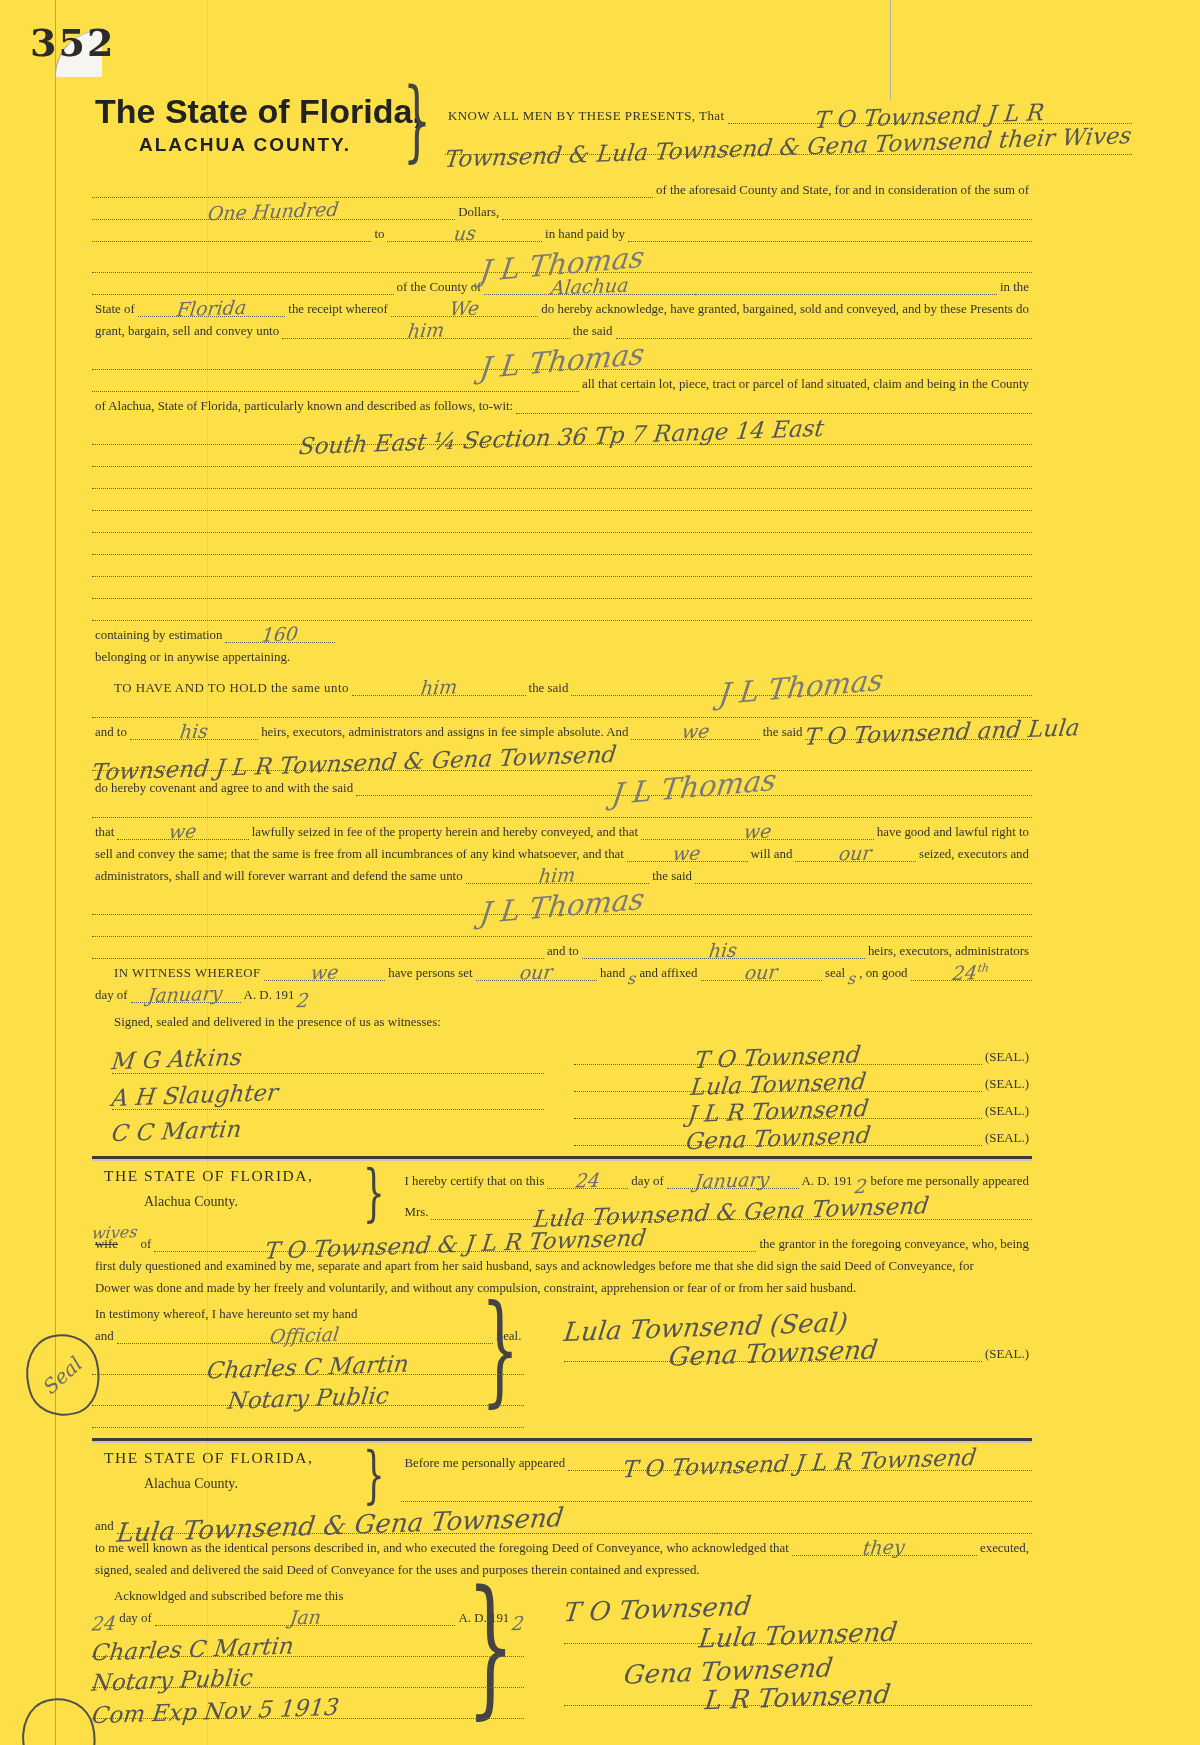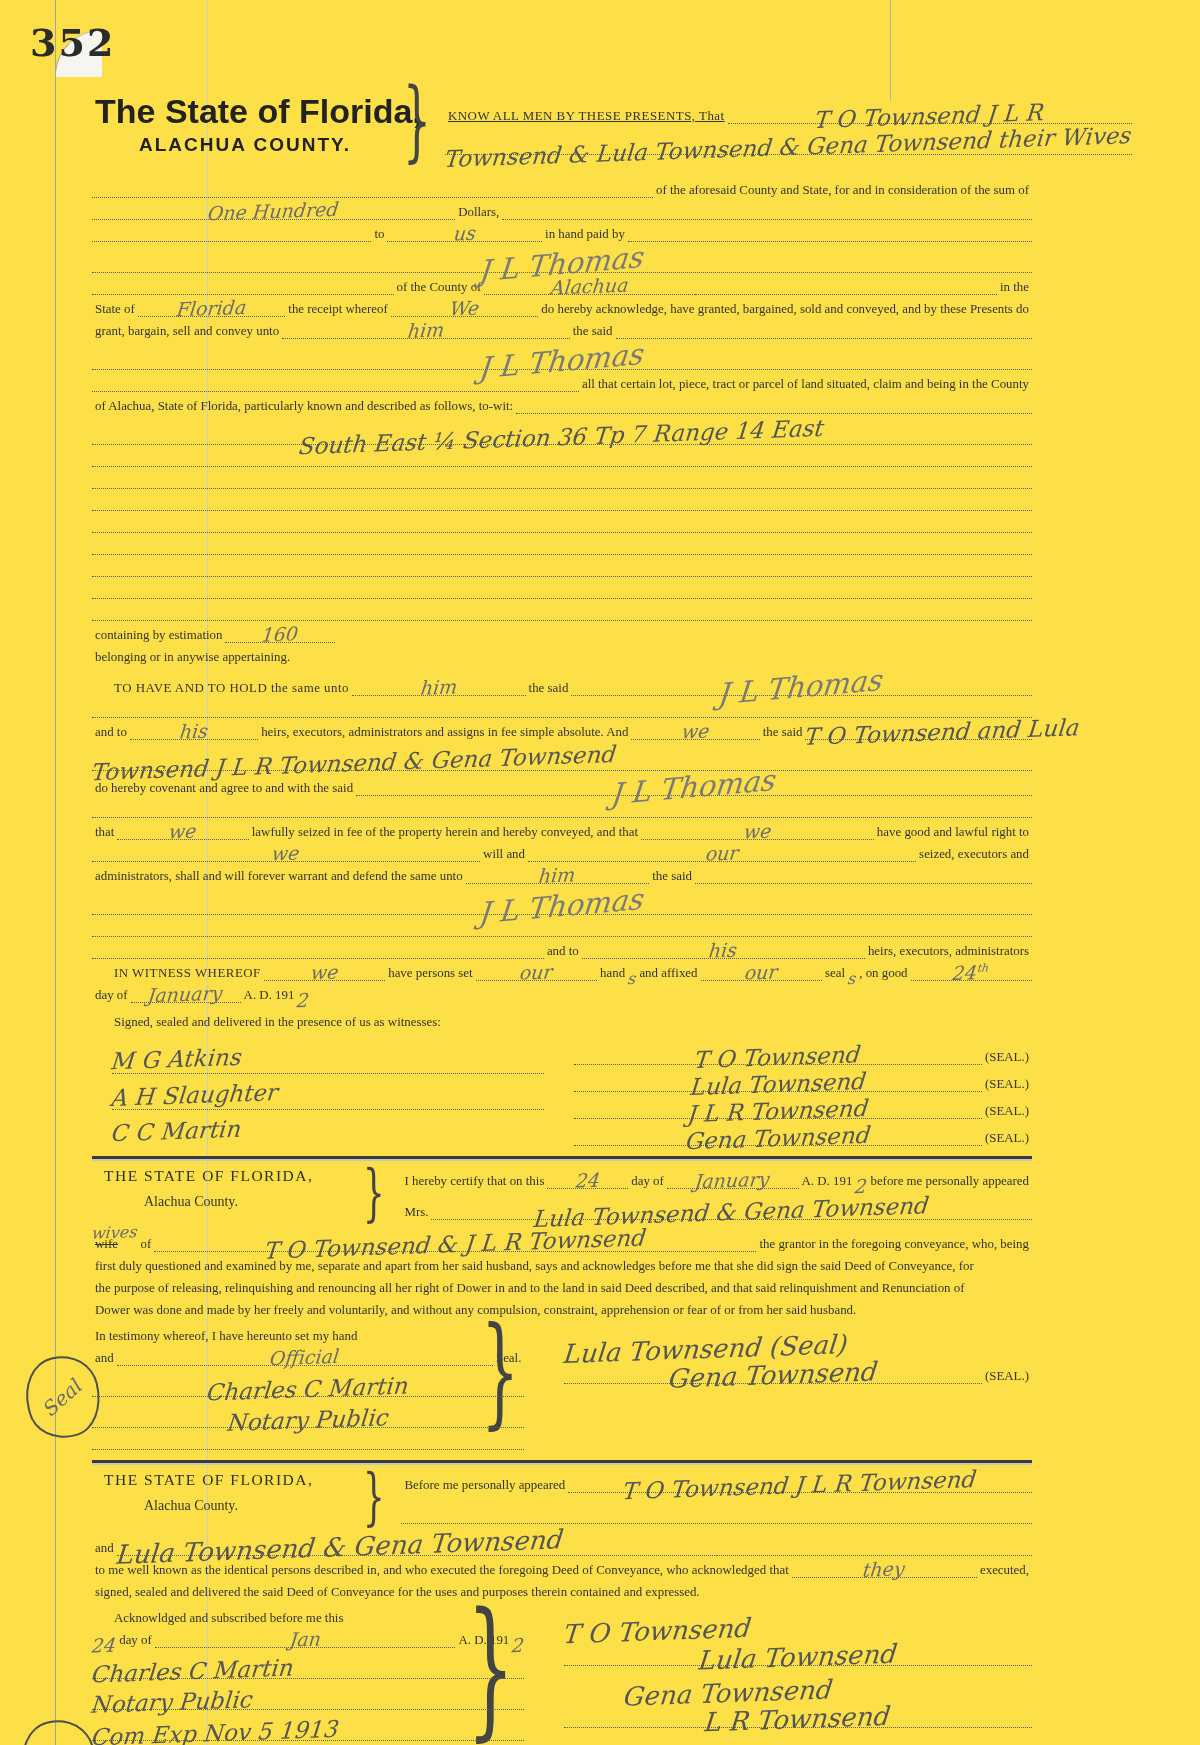--- a/index.html
+++ b/index.html
@@ -17,21 +17,21 @@
   
   .header{position:absolute;left:95px;top:86px;width:935px;display:flex;align-items:flex-start;}
   .header-left{width:300px;text-align:center;padding-top:6px;}
   .state-title{font-family:"Liberation Sans",sans-serif;font-weight:bold;font-size:34px;
                color:#222;white-space:nowrap;letter-spacing:0;}
   .county-title{font-family:"Liberation Sans",sans-serif;font-weight:bold;font-size:19px;
                 color:#222;letter-spacing:2px;margin-top:3px;}
   .brace{font-family:"DejaVu Serif",serif;color:#444;display:inline-block;}
   .brace-header{font-size:88px;line-height:78px;transform:scaleX(.5);margin:-4px 0 0 -6px;}
   .header-right{flex:1;padding-top:16px;}
-  .presents{font-size:14.5px;letter-spacing:1px;color:#2c2c2c;white-space:nowrap;padding:0 3px;text-decoration:underline;}
+  .presents{font-size:14.5px;letter-spacing:1px;color:#2c2c2c;white-space:nowrap;padding:0 3px;}
   
   .content{position:absolute;left:92px;top:176px;width:940px;}
   .row{display:flex;align-items:flex-end;min-height:21px;margin-top:1px;}
   .row.tall{min-height:30px;}
   .row.blank{min-height:21px;}
   .pt{white-space:nowrap;font-size:12.9px;color:#333;padding:0 3px;line-height:1.25;}
   .pt.indent{padding-left:22px;}
   .caps{letter-spacing:.5px;}
   .dot{flex:1 1 30px;border-bottom:1px dotted #5c5c5c;min-width:10px;text-align:center;position:relative;}
   .dot.w2{flex-grow:2;} .dot.w3{flex-grow:3;} .dot.w5{flex-grow:5;} .dot.short{flex:0 0 110px;}
@@ -213,20 +213,21 @@
         <span class="dot"></span>
       </div>
     <div class="row">
       <span class="pt">that</span>
       <span class="dot"><span class="hw">we</span></span>
       <span class="pt">lawfully seized in fee of the property herein and hereby conveyed, and that</span>
       <span class="dot w2"><span class="hw">we</span></span>
       <span class="pt">have good and lawful right to</span>
     </div>
     <div class="row">
+      <span class="pt">sell and convey the same; that the same is free from all incumbrances of any kind whatsoever, and that</span>
       <span class="dot"><span class="hw">we</span></span>
       <span class="pt">will and</span>
       <span class="dot"><span class="hw">our</span></span>
       <span class="pt">seized, executors and</span>
     </div>
     <div class="row">
       <span class="pt">administrators, shall and will forever warrant and defend the same unto</span>
       <span class="dot"><span class="hw">him</span></span>
       <span class="pt">the said</span>
       <span class="dot w2"></span>
@@ -325,23 +326,20 @@
           <span class="pt struck">wife</span>
         </span>
         <span class="pt">of</span>
         <span class="dot w2"><span class="hw sig">T O Townsend &amp; J L R Townsend</span></span>
         <span class="pt">the grantor in the foregoing conveyance, who, being</span>
       </div>
       <div class="row">
           <span class="pt">first duly questioned and examined by me, separate and apart from her said husband, says and acknowledges before me that she did sign the said Deed of Conveyance, for</span>
         </div>
       <div class="row">
-          <span class="pt">the purpose of releasing, relinquishing and renouncing all her right of Dower in and to the land in said Deed described, and that said relinquishment and Renunciation of</span>
-        </div>
-      <div class="row">
           <span class="pt">Dower was done and made by her freely and voluntarily, and without any compulsion, constraint, apprehension or fear of or from her said husband.</span>
         </div>
       <div class="testimony">
         <div class="test-left">
           <div class="seal-stamp" style="left:-66px;top:34px;">
               <span class="hw seal-text">Seal</span>
             </div>
           <div class="brace brace-notary">}</div>
           <div class="row">
               <span class="pt">In testimony whereof, I have hereunto set my hand</span>

